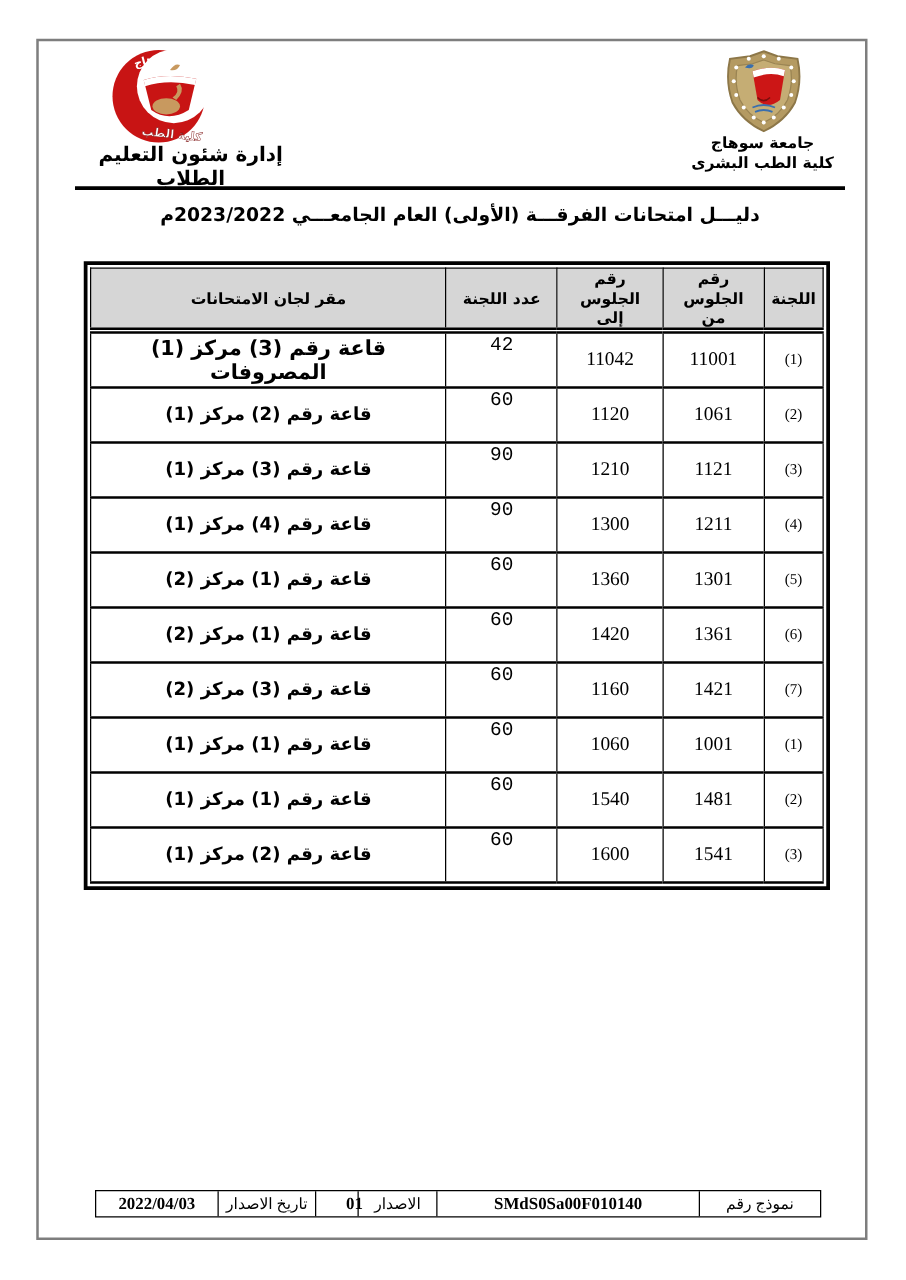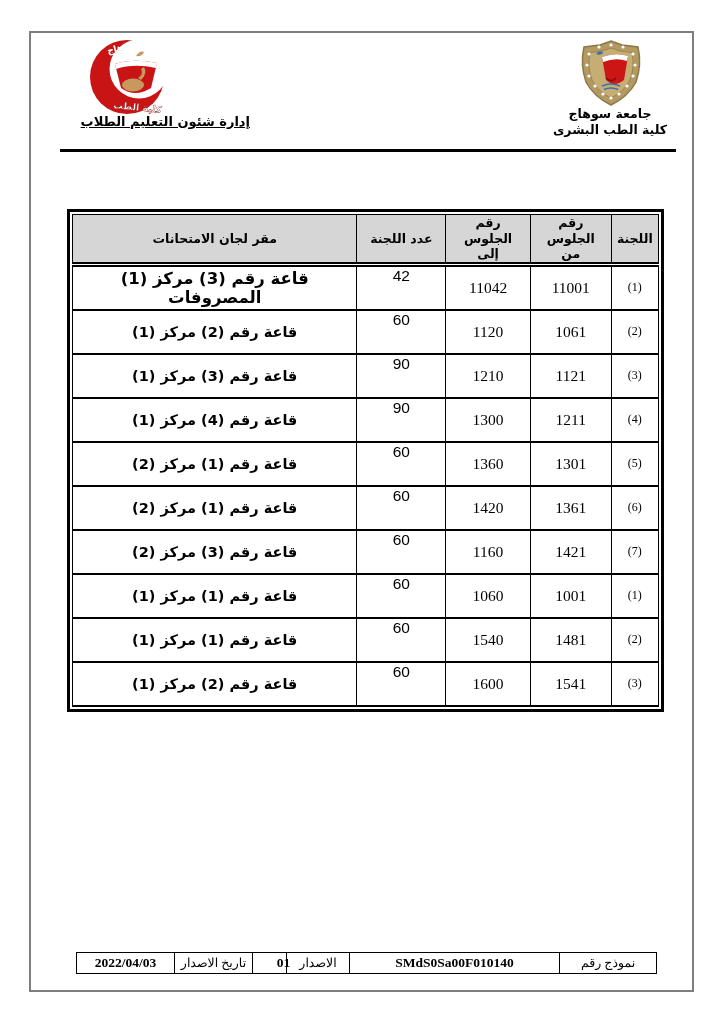--- a/index.html
+++ b/index.html
@@ -7,22 +7,22 @@
     position:relative;width:725px;height:1024px;background:#ffffff;
     font-family:"DejaVu Sans",sans-serif;overflow:hidden;color:#000;
   }
   .page-border{
     position:absolute;left:29px;top:31px;width:661px;height:957px;
     border:2px solid #7e7e7e;background:transparent;
   }
   
   .left-logo{position:absolute;left:75px;top:38px;width:112px;height:78px;}
   .left-caption{
-    position:absolute;left:55px;top:114px;width:195px;text-align:right;
-    font-size:13px;font-weight:bold;direction:rtl;text-decoration:underline;
+    position:absolute;left:55px;top:114px;width:195px;text-align:center;
+    font-size:16px;font-weight:bold;direction:rtl;
   }
   .right-logo{position:absolute;left:572px;top:40px;width:78px;height:66px;}
   .right-caption{
     position:absolute;left:540px;top:106px;width:140px;text-align:center;
     font-size:12.5px;font-weight:bold;direction:rtl;line-height:1.3;
   }
   .separator-line{
     position:absolute;left:60px;top:149px;width:616px;height:2.5px;background:#000;
   }
   .doc-title{
@@ -56,21 +56,21 @@
   tr.data-row td{height:42px;border-top-width:2px;border-bottom-width:2px;border-radius:17px;}
   td.cell-committee{
     text-align:center;font-family:"Liberation Serif",serif;font-size:12px;
     direction:ltr;vertical-align:middle;
   }
   td.cell-num{
     text-align:center;font-family:"Liberation Serif",serif;font-size:15.5px;
     direction:ltr;vertical-align:middle;
   }
   td.cell-count{
-    text-align:center;font-family:Liberation Sans, sans-serif;font-size:15.5px;
+    text-align:center;font-family:Liberation Mono, monospace;font-size:15.5px;
     direction:ltr;vertical-align:top;padding-top:2px;margin-top:43px;
   }
   td.cell-loc{
     text-align:center;font-size:14.5px;font-weight:bold;vertical-align:middle;
   }
   td.cell-loc.loc-large{font-size:16.5px;}
   
   .footer-table{
     position:absolute;left:76px;top:952px;width:581px;height:22px;
     display:flex;direction:rtl;border:1px solid #000;box-sizing:border-box;
@@ -132,20 +132,21 @@
     <path d="M24 14 q3 -4 7 -2 q-1 4 -7 2" fill="#3a6fae"></path>
     <path d="M30 46 q9 -4 18 0 M32 49.5 q7 -3 14 0" stroke="#3a6fae" stroke-width="1.4" fill="none"></path>
   </svg>
   <div class="right-caption">
     <div>جامعة سوهاج</div>
     <div>كلية الطب البشرى</div>
   </div>
 
   <div class="separator-line"></div>
 
+  <div class="doc-title">دليـــل امتحانات الفرقـــة (الأولى) العام الجامعـــي 2023/2022م</div>
 
   <div class="table-frame">
     <table class="main">
       <colgroup>
         <col style="width:47px">
           <col style="width:80px">
           <col style="width:84px">
         <col style="width:88px">
           <col style="width:282px">
       </colgroup>

